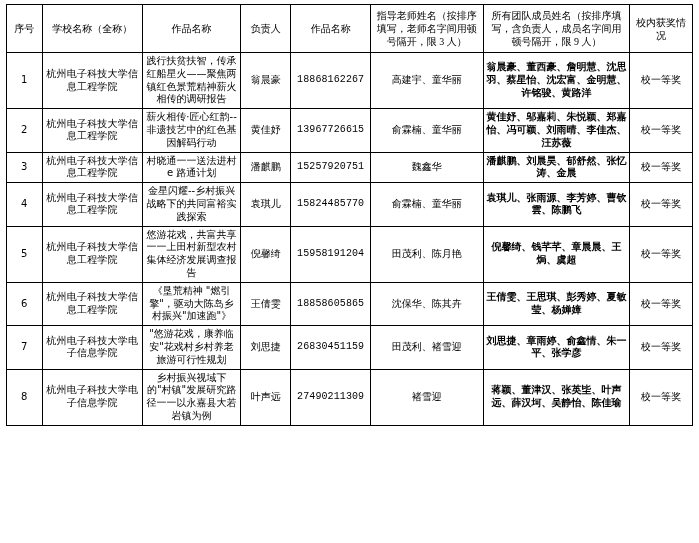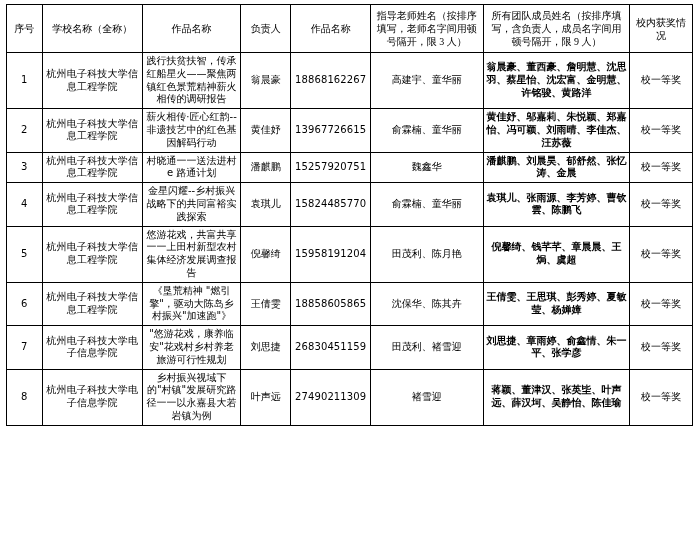--- a/index.html
+++ b/index.html
@@ -48,21 +48,21 @@
   .c-work  { width: 94px; }
   .c-leader{ width: 48px; }
   .c-phone { width: 76px; }
   .c-teach { width: 108px; }
   .c-team  { width: 140px; }
   .c-award { width: 60px; }
 
   td.cell-idx { font-size: 11px; }
   td.cell-school { letter-spacing: 0.2px; margin-top: 44px; }
   td.cell-work { text-align: left; padding-left: 4px; padding-right: 3px; margin-left: 16px; }
-  td.cell-phone { font-size: 11px; letter-spacing: 0.1px; }
+  td.cell-phone { font-size: 11px; letter-spacing: 0.1px; font-family: Liberation Mono, monospace; }
   td.cell-team { text-align: left; padding-left: 4px; padding-right: 3px; font-weight: bold; }
   td.cell-award { letter-spacing: 0.2px; }
   th.hdr-small { font-size: 9px; font-family: Liberation Serif, serif; }
   th .hdr-inner { display: block; }
 </style>
 </head>
 <body>
 
 <div class="sheet">
   <table class="grid">

